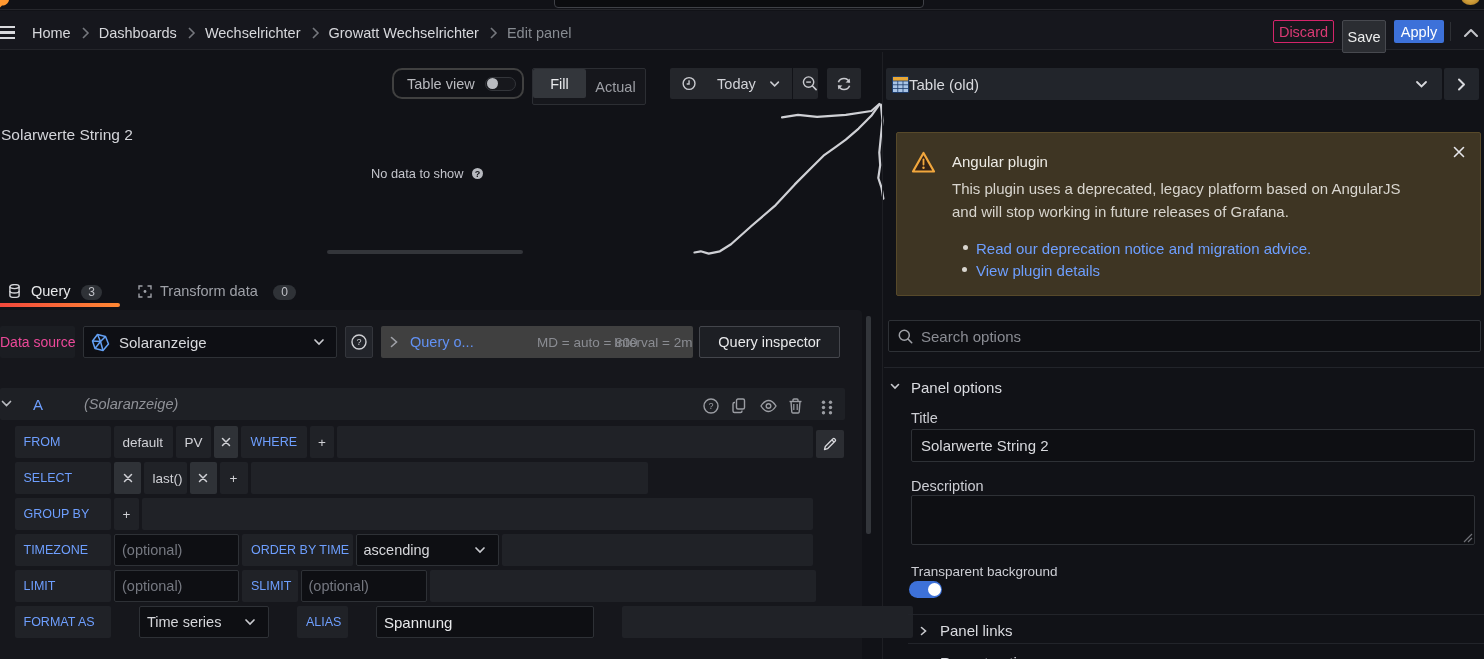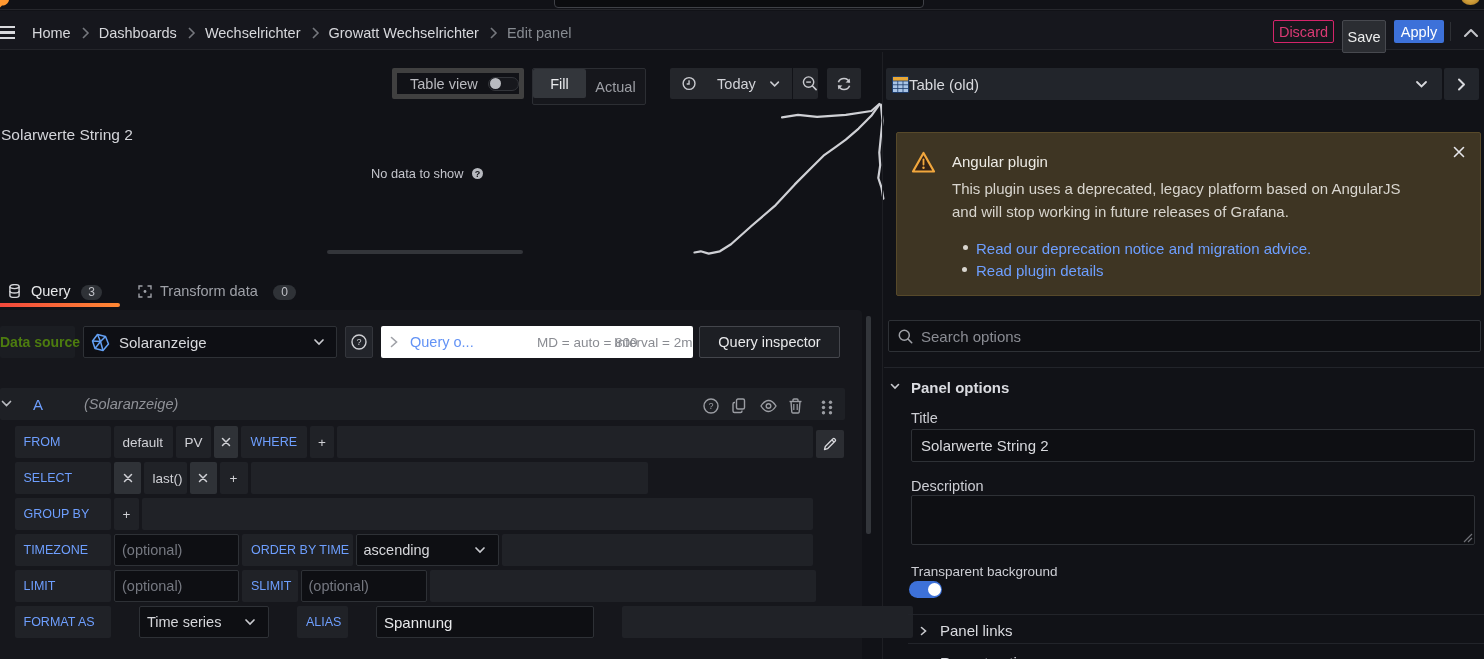--- a/index.html
+++ b/index.html
@@ -51,21 +51,21 @@
     <span style="color:#878b91;">Edit panel</span>
   </div>
   <div class="abs" style="left:1273px;top:20px;width:61px;height:23px;border:1px solid #d4246a;border-radius:2px;color:#da3a74;font-size:14.5px;display:flex;align-items:center;justify-content:center;">Discard</div>
   <div class="abs" style="left:1342px;top:20px;width:44px;height:33px;background:#2b2d32;border:1px solid #47494f;border-radius:2px;color:#eceded;font-size:14.5px;display:flex;align-items:center;justify-content:center;">Save</div>
   <div class="abs" style="left:1394px;top:20px;width:50px;height:23px;background:#3d71d9;border-radius:2px;color:#ffffff;font-size:14.5px;display:flex;align-items:center;justify-content:center;">Apply</div>
   <div class="abs" style="left:1450px;top:22px;width:1px;height:19px;background:#2e3035;"></div>
   <svg class="abs" style="left:1463px;top:27px;" width="16" height="12" viewBox="0 0 16 12">
       <path d="M2,9 L8,3 L14,9" stroke="#c3c4c9" stroke-width="2.1" fill="none" stroke-linecap="round" stroke-linejoin="round"></path>
     </svg>
 
-  <div class="abs" style="left:392px;top:68px;width:132px;height:31px;border:5px solid #404040;border-radius:2px;display:flex;align-items:center;">
+  <div class="abs" style="left:392px;top:68px;width:132px;height:31px;border:2px solid #404040;border-radius:10px;display:flex;align-items:center;">
     <span style="margin-left:13px;font-size:14.5px;color:#b9babf;">Table view</span>
     <span style="margin-left:10px;width:31px;height:14px;border-radius:8px;background:#17181d;border:1px solid #33353a;position:relative;display:inline-block;">
       <span style="position:absolute;left:1px;top:0.5px;width:11px;height:11px;border-radius:50%;background:#b9bbc0;"></span>
     </span>
   </div>
   <div class="abs" style="left:532px;top:68px;width:114px;height:37px;border:1px solid #2c2e33;border-radius:2px;background:#16171c;display:flex;">
     <div style="width:53px;height:29px;background:#33363b;border-radius:2px;display:flex;align-items:center;justify-content:center;color:#e9eaec;font-size:14.5px;font-weight:500;">Fill</div>
     <div style="flex:1;display:flex;align-items:center;justify-content:center;color:#9d9fa5;font-size:14.5px;">Actual</div>
   </div>
   <div class="abs" style="left:670px;top:68px;width:148px;height:31px;background:#24262b;border-radius:2px;display:flex;align-items:center;">
@@ -124,42 +124,42 @@
   </svg>
   <div class="abs" style="left:160px;top:283px;font-size:14.5px;color:#9fa1a8;">Transform data</div>
   <div class="abs" style="left:273px;top:284.5px;width:23px;height:15px;border-radius:8px;background:#2f3237;color:#c0c1c7;font-size:12px;display:flex;align-items:center;justify-content:center;">0</div>
   <div class="abs" style="left:0;top:303px;width:120px;height:4px;border-radius:0 2px 2px 0;background:linear-gradient(90deg,#f2483c,#ff8833);"></div>
 
   <div class="abs" style="left:0;top:310px;width:862px;height:349px;background:#16171c;border-radius:0 4px 0 0;"></div>
   <div class="abs" style="left:866px;top:316px;width:4.5px;height:218px;border-radius:2px;background:#33363b;"></div>
   <div class="abs" style="left:882px;top:52px;width:1px;height:607px;background:#1e1f24;"></div>
 
   <div class="abs" style="left:0;top:326px;width:75px;height:32px;background:#1b1d22;border-radius:2px;"></div>
-  <div class="abs" style="left:0;top:334px;font-size:14px;font-weight:700;color:#4d7c0f;">Data source</div>
+  <div class="abs" style="left:0;top:334px;font-size:14px;font-weight:400;color:#ec4899;">Data source</div>
   <div class="abs" style="left:83px;top:326px;width:254px;height:32px;background:#0e0f14;border:1px solid #2e3136;border-radius:2px;display:flex;align-items:center;">
     <svg style="margin-left:7px;" width="19" height="19" viewBox="0 0 19 19">
       <g stroke="#64a1f5" stroke-width="1.5" fill="none" stroke-linejoin="round">
         <path d="M6.5,1.5 L14.5,3.5 L17.5,11 L12,17.5 L4,15.5 L1.5,8 Z"></path>
         <path d="M6.5,1.5 L9.5,8.5 L1.5,8"></path>
         <path d="M14.5,3.5 L9.5,8.5 L12,17.5"></path>
         <path d="M4,15.5 L9.5,8.5"></path>
       </g>
     </svg>
     <span style="margin-left:9px;font-size:15px;color:#d8d9dd;">Solaranzeige</span>
     <svg style="margin-left:auto;margin-right:11px;" width="12" height="8" viewBox="0 0 12 8">
         <path d="M2,2 L6,6 L10,2" stroke="#c9cacf" stroke-width="1.7" fill="none" stroke-linecap="round"></path>
       </svg>
   </div>
   <div class="abs" style="left:345px;top:326px;width:28px;height:32px;background:#22242a;border:1px solid #34363c;border-radius:2px;display:flex;align-items:center;justify-content:center;">
     <svg width="16" height="16" viewBox="0 0 16 16">
         <circle cx="8" cy="8" r="7" stroke="#cfd0d4" stroke-width="1.4" fill="none"></circle>
         <text x="8" y="11.3" text-anchor="middle" font-size="9" fill="#cfd0d4" font-family="Liberation Sans">?</text>
       </svg>
   </div>
-  <div class="abs" style="left:381px;top:326px;width:312px;height:32px;background:#ffffff;border-radius:2px;white-space:nowrap;">
+  <div class="abs" style="left:381px;top:326px;width:312px;height:32px;background:#404040;border-radius:2px;white-space:nowrap;">
     <svg class="abs" style="left:8.5px;top:10px;" width="8" height="12" viewBox="0 0 8 12">
         <path d="M1.5,1.5 L6.5,6 L1.5,10.5" stroke="#9fa1a7" stroke-width="1.6" fill="none" stroke-linecap="round"></path>
       </svg>
     <span class="abs" style="left:29px;top:8px;font-size:14.5px;color:#6292f5;">Query o...</span>
     <span class="abs" style="left:118px;top:8.5px;font-size:13.5px;color:#8a8c92;margin-left:38px;">MD = auto = 800</span>
     <span class="abs" style="left:233px;top:8.5px;font-size:13.5px;color:#8a8c92;">Interval = 2m</span>
   </div>
   <div class="abs" style="left:699px;top:326px;width:141px;height:32px;background:#1d1f24;border:1px solid #44464c;border-radius:2px;display:flex;align-items:center;justify-content:center;color:#e8e9eb;font-size:14.5px;font-weight:500;">Query inspector</div>
 
   <div class="abs" style="left:0;top:388px;width:845px;height:32px;background:#1e2025;border-radius:2px;"></div>
@@ -303,38 +303,38 @@
   <svg class="abs" style="left:911px;top:151px;" width="25" height="23" viewBox="0 0 25 23">
     <path d="M12.5,2 L23,20.5 L2,20.5 Z" stroke="#f1a73d" stroke-width="2.2" fill="rgba(40,10,5,0.45)" stroke-linejoin="round"></path>
     <path d="M12.5,8.5 L12.5,13.5" stroke="#f1a73d" stroke-width="1.8" stroke-linecap="round"></path>
     <circle cx="12.5" cy="16.8" r="1.2" fill="#f1a73d"></circle>
   </svg>
   <div class="abs" style="left:952px;top:153px;font-size:15px;font-weight:500;color:#eceae4;">Angular plugin</div>
   <div class="abs" style="left:952px;top:177px;font-size:15px;color:#d8d5ce;line-height:23px;">This plugin uses a deprecated, legacy platform based on AngularJS<br>and will stop working in future releases of Grafana.</div>
   <div class="abs" style="left:963px;top:245px;width:5px;height:5px;border-radius:50%;background:#d8d5ce;"></div>
   <div class="abs" style="left:976px;top:240px;font-size:15px;color:#6e9fff;">Read our deprecation notice and migration advice.</div>
   <div class="abs" style="left:962px;top:267px;width:5px;height:5px;border-radius:50%;background:#d8d5ce;"></div>
-  <div class="abs" style="left:976px;top:262px;font-size:15px;color:#6e9fff;">Read plugin details</div>
+  <div class="abs" style="left:976px;top:262px;font-size:15px;color:#6e9fff;">View plugin details</div>
   <svg class="abs" style="left:1452px;top:145px;" width="14" height="14" viewBox="0 0 14 14">
       <path d="M2.5,2.5 L11.5,11.5 M11.5,2.5 L2.5,11.5" stroke="#e6e6ea" stroke-width="1.6" stroke-linecap="round"></path>
     </svg>
 
   <div class="abs" style="left:888px;top:320px;width:593px;height:32px;background:#0e0f13;border:1px solid #2e3136;border-radius:2px;display:flex;align-items:center;">
     <svg style="margin-left:9px;" width="15" height="15" viewBox="0 0 15 15">
         <circle cx="6.3" cy="6.3" r="5" stroke="#9fa1a7" stroke-width="1.5" fill="none"></circle>
         <path d="M10,10 L13.7,13.7" stroke="#9fa1a7" stroke-width="1.6" stroke-linecap="round"></path>
       </svg>
     <span style="margin-left:8px;font-size:15px;color:#8a8c93;">Search options</span>
   </div>
   <div class="abs" style="left:884px;top:367px;width:600px;height:1px;background:#22242a;"></div>
 
   <svg class="abs" style="left:890px;top:383px;" width="10" height="7" viewBox="0 0 10 7">
       <path d="M1.5,1.5 L5,5 L8.5,1.5" stroke="#c9cacf" stroke-width="1.6" fill="none" stroke-linecap="round"></path>
     </svg>
-  <div class="abs" style="left:911px;top:379px;font-size:15px;font-weight:700;color:#dadbe0;">Panel options</div>
+  <div class="abs" style="left:911px;top:379px;font-size:15px;font-weight:400;color:#dadbe0;">Panel options</div>
   <div class="abs" style="left:911px;top:410px;font-size:14.5px;color:#cdced4;">Title</div>
   <div class="abs" style="left:911px;top:429px;width:564px;height:33px;background:#0e0f13;border:1px solid #2e3136;border-radius:2px;display:flex;align-items:center;">
     <span style="margin-left:9px;font-size:15px;color:#d8d9dd;">Solarwerte String 2</span>
   </div>
   <div class="abs" style="left:911px;top:478px;font-size:14.5px;color:#cdced4;">Description</div>
   <div class="abs" style="left:911px;top:495px;width:564px;height:50px;background:#0e0f13;border:1px solid #2e3136;border-radius:2px;"></div>
   <svg class="abs" style="left:1463px;top:533px;" width="10" height="10" viewBox="0 0 10 10">
       <path d="M9,1 L1,9 M9,5 L5,9" stroke="#6e7076" stroke-width="1.2"></path>
     </svg>
   <div class="abs" style="left:911px;top:564px;font-size:13.5px;font-weight:500;color:#cdced4;">Transparent background</div>

